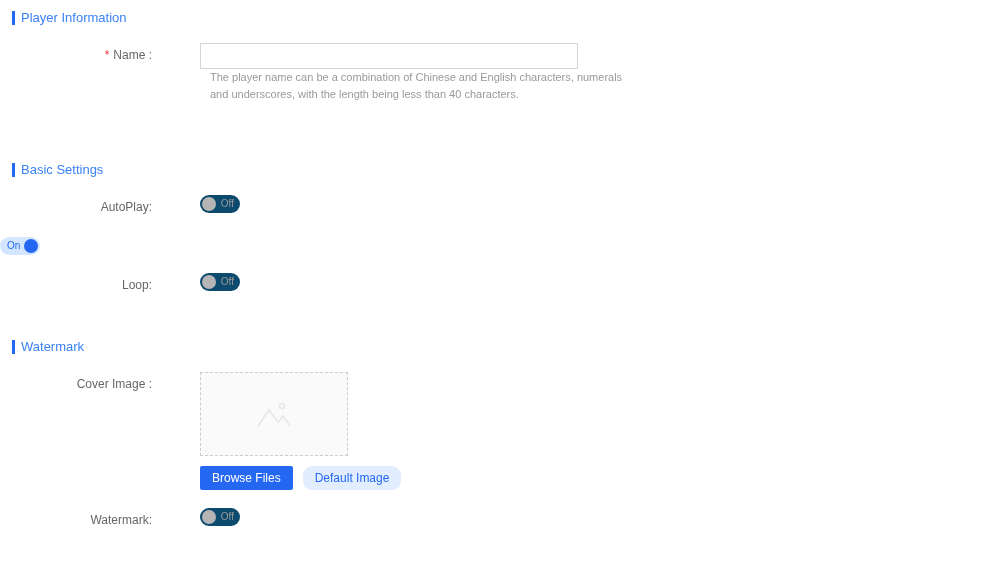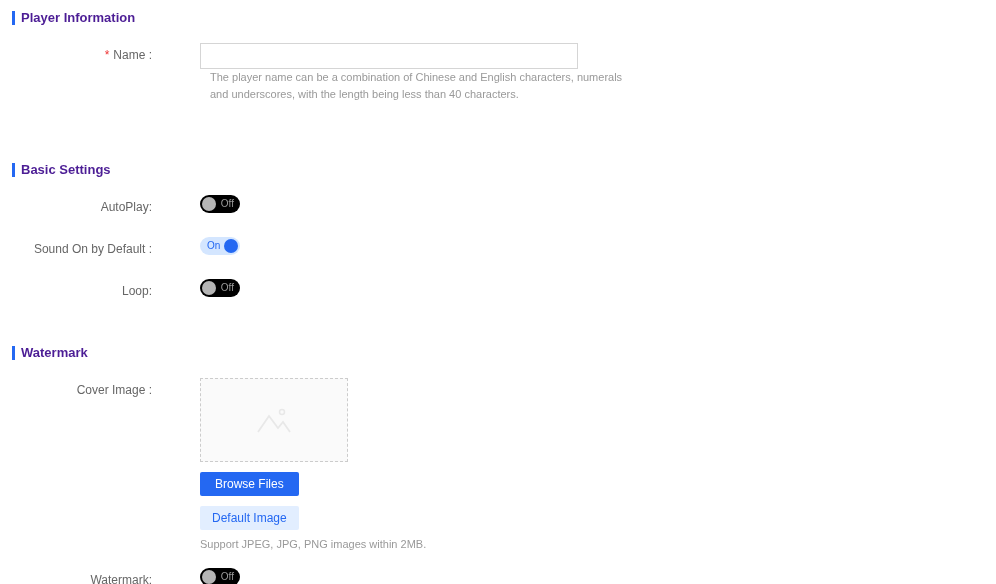--- a/index.html
+++ b/index.html
@@ -7,23 +7,22 @@
       font-family: -apple-system, BlinkMacSystemFont, "Segoe UI", Arial, sans-serif;
       font-size: 12px;
       color: #333;
       background: #fff;
       padding: 10px 0;
     }
     .section-header {
       display: flex;
       align-items: center;
       margin: 0 0 18px 12px;
-      color: #4c1d95;
+      color: #3b82f6;
       font-size: 13px;
-      font-weight: bold;
     }
     .section-header .bar {
       width: 3px;
       height: 14px;
       background: #2468f2;
       margin-right: 6px;
     }
     .form-row {
       display: flex;
       align-items: flex-start;
@@ -78,21 +77,21 @@
     .toggle {
       position: relative;
       width: 40px;
       height: 18px;
       border-radius: 9px;
       cursor: pointer;
       display: inline-flex;
       align-items: center;
     }
     .toggle-off {
-      background: #000000;
+      background: #0c4a6e;
     }
     .toggle-on {
       background: #d4e6ff;
     }
     .toggle-knob {
       position: absolute;
       width: 14px;
       height: 14px;
       border-radius: 50%;
       top: 2px;
@@ -125,36 +124,36 @@
       background: #fafafa;
       display: flex;
       align-items: center;
       justify-content: center;
     }
     .cover-box svg { opacity: 0.35; }
     .btn-row {
       margin-top: 10px;
       display: flex;
       gap: 10px;
-      flex-direction: column;
     }
     .btn {
       padding: 5px 12px;
       font-size: 12px;
       border: none;
       cursor: pointer;
       border-radius: 2px;
     }
     .btn-primary {
       background: #2468f2;
       color: #fff;
     }
     .btn-secondary {
       background: #e2eeff;
       color: #2468f2;
+      border-radius: 9px;
     }
     .support-text {
       color: #999;
       font-size: 11px;
       margin-top: 8px;
     }
     .section-gap { height: 24px; }
   </style>
 </head>
 <body>
@@ -188,21 +187,20 @@
   <div class="form-label">AutoPlay:</div>
   <div class="form-control">
     <div class="toggle toggle-off">
       <span class="toggle-knob"></span>
       <span class="toggle-label">Off</span>
     </div>
   </div>
 </div>
 
 <div class="form-row">
-  <div class="form-label">Sound On by Default :</div>
   <div class="form-control">
     <div class="toggle toggle-on">
       <span class="toggle-label">On</span>
       <span class="toggle-knob"></span>
     </div>
   </div>
 </div>
 
 <div class="form-row">
   <div class="form-label">Loop:</div>
@@ -227,21 +225,20 @@
     <div class="cover-box">
       <svg width="36" height="28" viewBox="0 0 36 28">
         <circle cx="26" cy="6" r="2.5" fill="none" stroke="#c8c8c8" stroke-width="1.5"></circle>
         <polyline points="2,26 13,10 22,22 27,16 34,26" fill="none" stroke="#c8c8c8" stroke-width="1.8"></polyline>
       </svg>
     </div>
     <div class="btn-row">
       <button class="btn btn-primary">Browse Files</button>
       <button class="btn btn-secondary">Default Image</button>
     </div>
-    <div class="support-text">Support JPEG, JPG, PNG images within 2MB.</div>
   </div>
 </div>
 
 <div class="form-row">
   <div class="form-label">Watermark:</div>
   <div class="form-control">
     <div class="toggle toggle-off">
       <span class="toggle-knob"></span>
       <span class="toggle-label">Off</span>
     </div>

